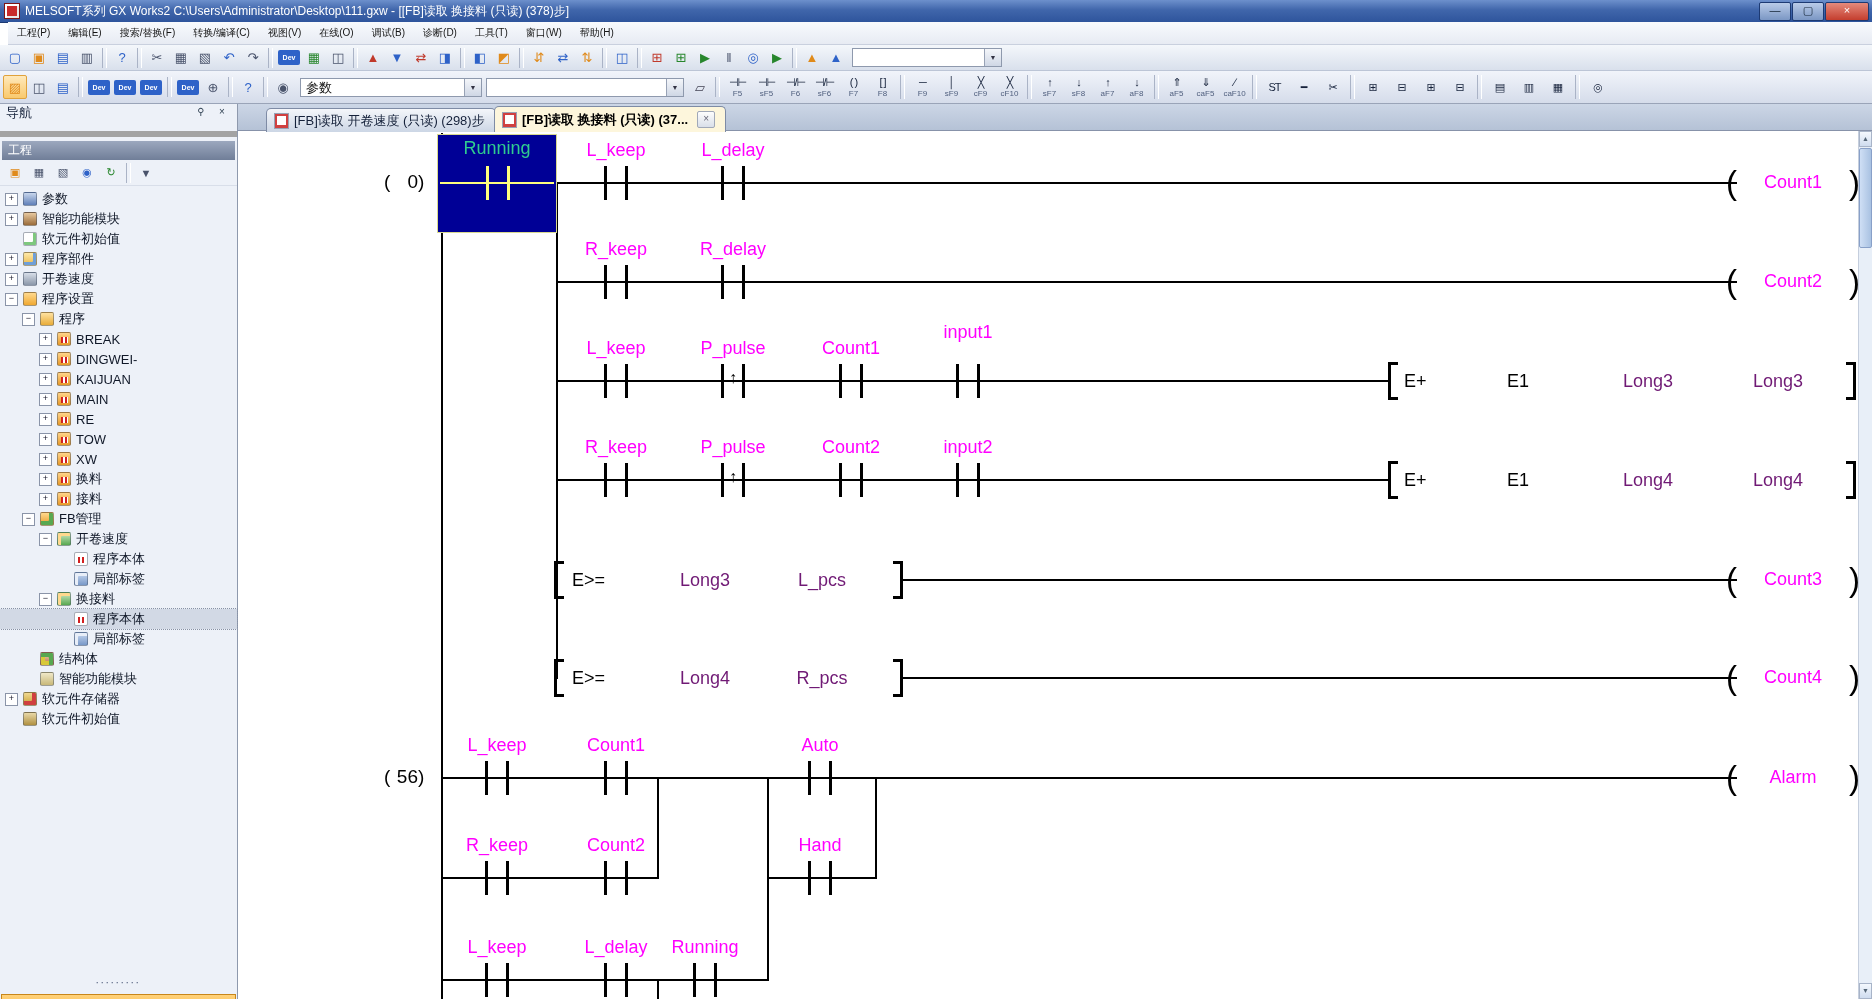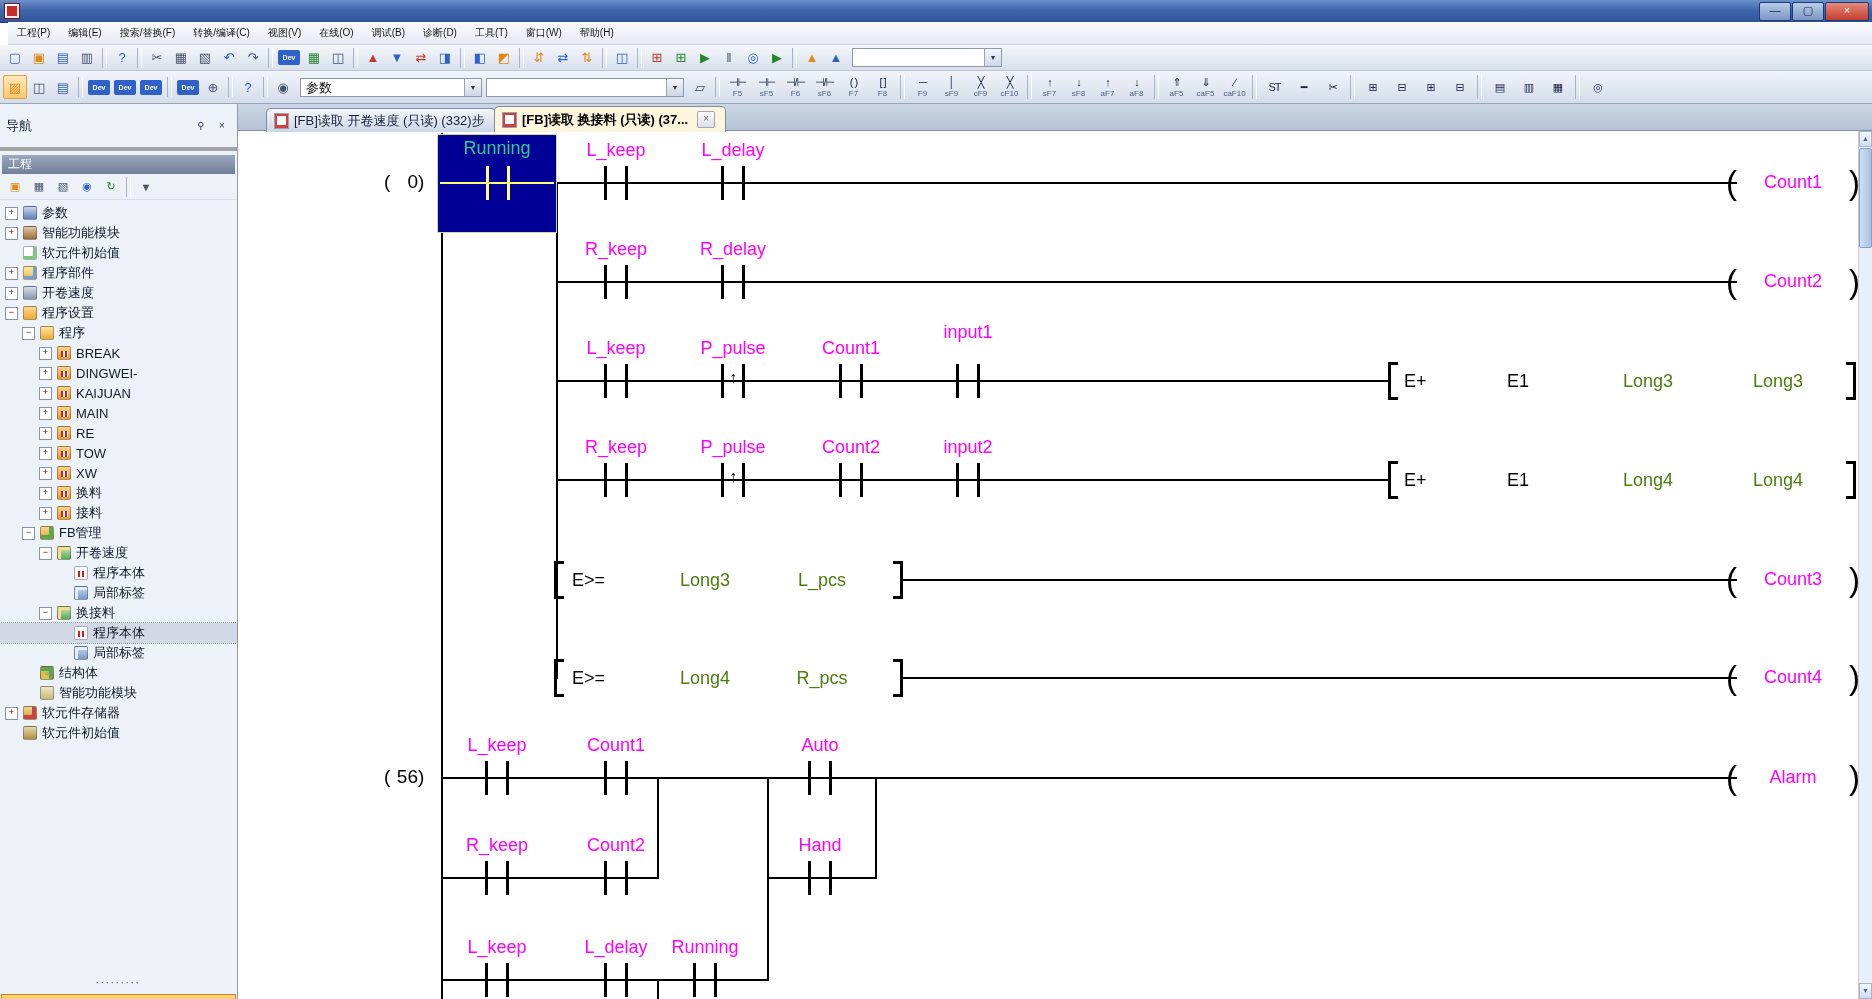--- a/index.html
+++ b/index.html
@@ -48,21 +48,21 @@
   .tab{position:absolute;top:4px;height:23px;border:1px solid #7e8ba5;border-bottom:none;border-radius:5px 5px 0 0;
     font-size:13px;color:#15213a;background:linear-gradient(#f4f6fa,#ccd6e5);display:flex;align-items:center;padding:0 10px 0 7px;white-space:nowrap}
   .tab.active{top:2px;height:25px;background:#fdf6dc;font-weight:bold;color:#000;z-index:2}
   .tabico{width:13px;height:14px;background:#fff;border:1px solid #98a2b5;margin-right:5px;flex:none;
     box-shadow:inset 2px 2px 0 #d04040,inset -2px -3px 0 #d04040}
   .tclose{width:16px;height:15px;margin-left:9px;border:1px solid #a0a8b8;border-radius:2px;
     background:linear-gradient(#fdfdfd,#d9dfe9);color:#667;font-size:10px;line-height:14px;text-align:center;font-weight:normal}
   
   #nav{position:absolute;left:0;top:104px;width:238px;height:895px;z-index:7;background:#edf1f8;
     border-right:1px solid #8e99ad;box-sizing:border-box;font-size:13px}
-  #navhdr{height:27px;display:flex;align-items:center;padding:8px 6px;color:#15213a;border-bottom:4px solid #a3a3a3}
+  #navhdr{height:27px;display:flex;align-items:flex-start;padding:0 6px;color:#15213a;border-bottom:6px solid #a3a3a3}
   #navhdr .sp{flex:1}
   .hbtn{width:16px;height:14px;text-align:center;line-height:13px;font-size:10px;color:#345;margin-left:3px;border:1px solid transparent}
   #navcap{height:19px;margin:4px 2px 0 2px;background:linear-gradient(#9ca8be,#707e98);color:#fff;
     font-size:12px;line-height:19px;padding-left:6px}
   #navtb{height:25px;display:flex;align-items:center;padding-left:3px;border-bottom:1px solid #d8dee9}
   #navtb .tbtn{width:20px;height:20px;font-size:11px}
   #navtree{padding-top:3px}
   .titem{height:20px;display:flex;align-items:center;white-space:nowrap;color:#101828}
   .titem.lv0{padding-left:5px}.titem.lv1{padding-left:22px}.titem.lv2{padding-left:39px}.titem.lv3{padding-left:56px}
   .texp{width:11px;height:11px;border:1px solid #8a94a8;background:#fff;font-size:9px;line-height:9px;
@@ -102,21 +102,21 @@
   .ct{position:absolute;width:24px;height:34px;box-sizing:border-box;border-left:3px solid #000;border-right:3px solid #000}
   .ct.pulse::after{content:"↑";position:absolute;left:50%;top:5px;transform:translateX(-50%);font-size:16px;font-weight:bold;color:#000}
   .cl{position:absolute;width:170px;text-align:center;font-size:18px;line-height:20px;color:#ff00ff}
   .coil{position:absolute;left:1726px;width:134px;height:38px;display:flex;align-items:center}
   .coil .cp{font-size:33px;line-height:36px;color:#000;font-weight:400}
   .coil .cn{flex:1;text-align:center;font-size:18px;color:#ff00ff;padding-bottom:2px}
   .brl,.brr{position:absolute;width:10px;height:38px;box-sizing:border-box}
   .brl{border-left:3px solid #000;border-top:3px solid #000;border-bottom:3px solid #000}
   .brr{border-right:3px solid #000;border-top:3px solid #000;border-bottom:3px solid #000}
   .opx{position:absolute;font-size:18px;color:#000;line-height:20px}
-  .apx{position:absolute;width:120px;text-align:center;font-size:18px;line-height:20px;color:#4d7c0f}
+  .apx{position:absolute;width:120px;text-align:center;font-size:18px;line-height:20px;color:#701a75}
   .apx.k{color:#000}
   .step{position:absolute;font-size:19px;color:#000;line-height:22px}
   .step .n{display:inline-block;width:34px;text-align:right}
   #selcell{position:absolute;left:437px;top:134px;width:120px;height:99px;background:#000096;
     border:1px solid #d8d890;box-sizing:border-box;z-index:3}
   #selcell .rlabel{position:absolute;top:3px;left:0;width:100%;text-align:center;font-size:18px;color:#2fcc8f}
   #selcell .ywire{position:absolute;left:2px;right:2px;top:47px;height:2px;background:#ffff7d}
   #selcell .ybar{position:absolute;top:31px;width:3px;height:34px;background:#ffff7d}
   
   #vscroll{position:absolute;left:1858px;top:131px;width:14px;height:868px;background:#e8eff8;border-left:1px solid #c5cedd;z-index:6;box-sizing:border-box}
@@ -252,20 +252,21 @@
   <div class="ct" style="left:485px;top:963px"></div>
   <div class="cl" style="left:412px;top:937px">L_keep</div>
   <div class="ct" style="left:604px;top:963px"></div>
   <div class="cl" style="left:531px;top:937px">L_delay</div>
   <div class="ct" style="left:693px;top:963px"></div>
   <div class="cl" style="left:620px;top:937px">Running</div>
 </div>
 
 <div id="titlebar">
   <span id="appico"></span>
+  <span>MELSOFT系列 GX Works2 C:\Users\Administrator\Desktop\111.gxw - [[FB]读取 换接料 (只读) (378)步]</span>
   <span id="wbtns">
     <span class="wbtn">—</span>
     <span class="wbtn">▢</span>
     <span class="wbtn close">×</span>
   </span>
 </div>
 
 <div id="menubar">
 
 <span class="mitem">工程(P)</span>
@@ -491,21 +492,21 @@
       <span class="lbtn">
       <span class="s">◎</span>
       <span class="k"></span>
     </span>
     </span>
 </div>
 
 <div id="tabrow">
   <div class="tab" style="left:28px">
     <span class="tabico"></span>
-    <span>[FB]读取 开卷速度 (只读) (332)步</span>
+    <span>[FB]读取 开卷速度 (只读) (298)步</span>
   </div>
   <div class="tab active" style="left:256px">
     <span class="tabico"></span>
     <span>[FB]读取 换接料 (只读) (37...</span>
     <span class="tclose">×</span>
   </div>
 </div>
 
 <div id="nav">
   <div id="navhdr">

